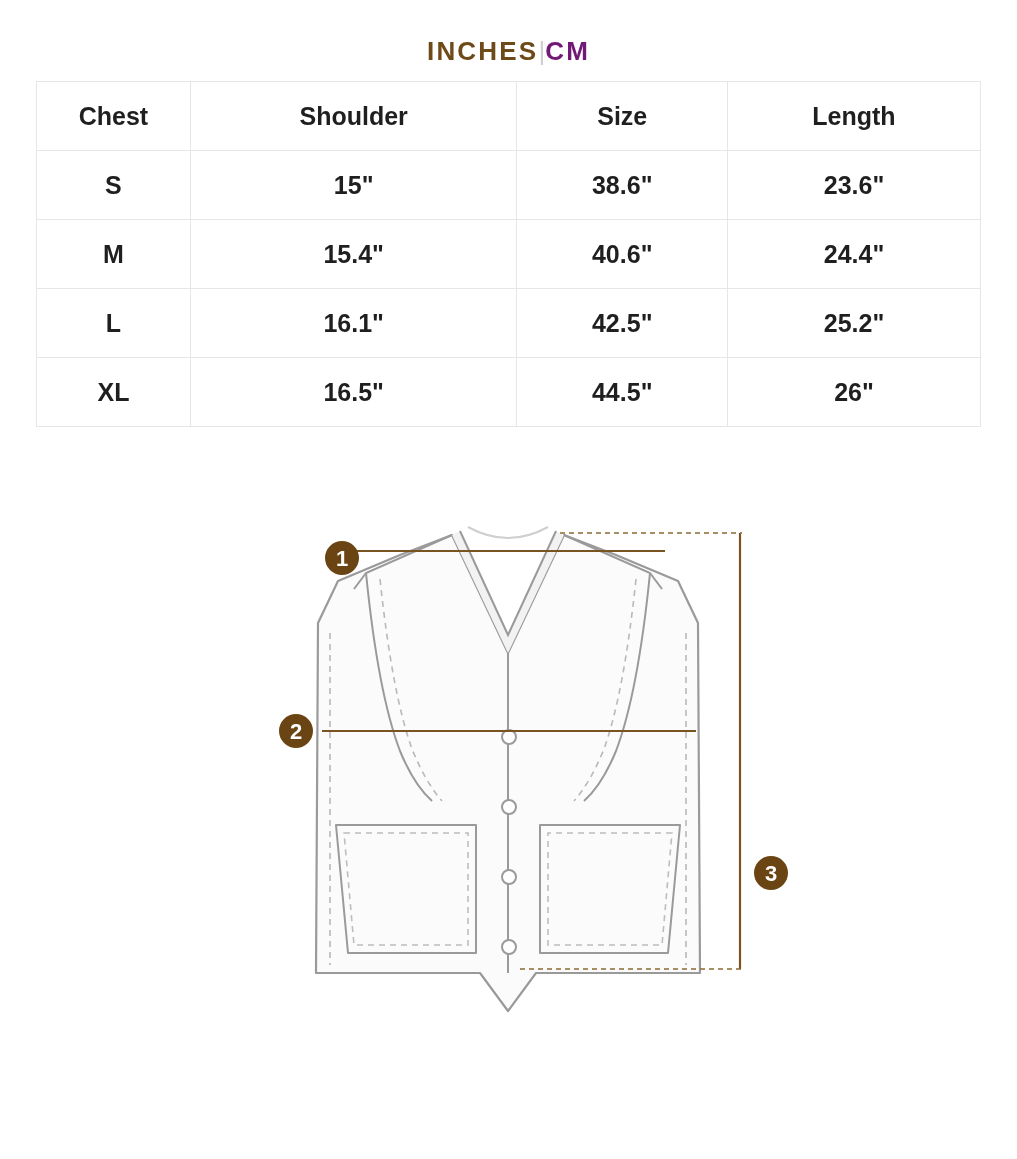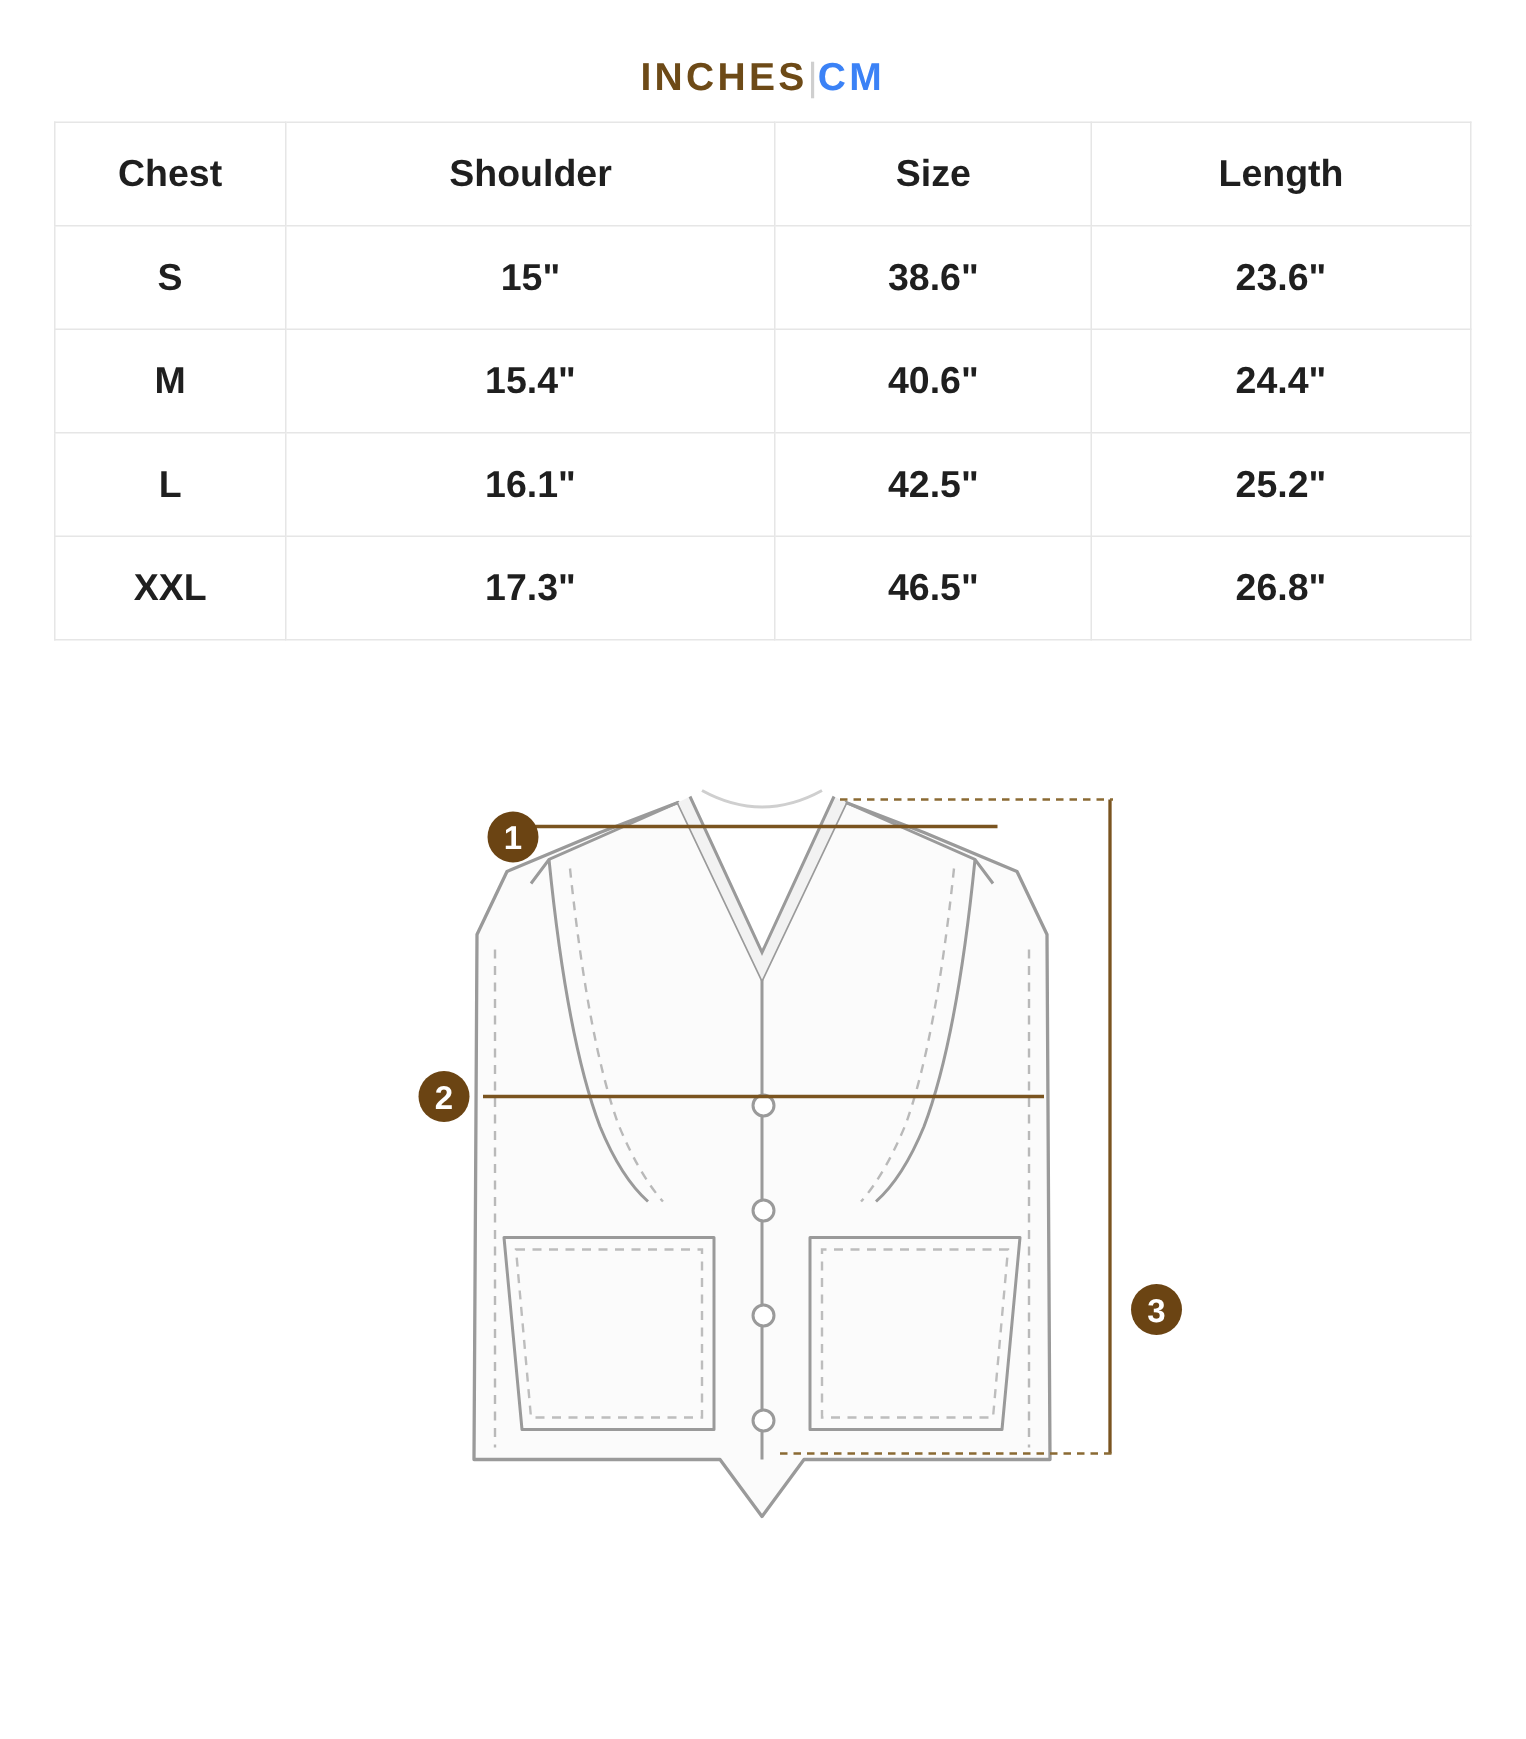--- a/index.html
+++ b/index.html
@@ -25,21 +25,21 @@
     padding-top: 36px;
     padding-bottom: 14px;
   }
   .unit-option {
     font-size: 26px;
     letter-spacing: 2.2px;
     font-weight: 600;
     cursor: pointer;
   }
   .unit-option.active { color: #6d4a17; }
-  .unit-option.inactive { color: #3b82f6; }
+  .unit-option.inactive { color: #701a75; }
   .unit-divider {
     color: #cfcfcf;
     font-size: 26px;
     font-weight: 300;
     line-height: 1;
     transform: translateY(-1px);
   }
 
   
   .table-wrap {
@@ -121,24 +121,24 @@
         <td>40.6"</td>
         <td>24.4"</td>
       </tr>
       <tr>
         <td>L</td>
         <td>16.1"</td>
         <td>42.5"</td>
         <td>25.2"</td>
       </tr>
       <tr>
-        <td>XXL</td>
-        <td>17.3"</td>
-        <td>46.5"</td>
-        <td>26.8"</td>
+        <td>XL</td>
+        <td>16.5"</td>
+        <td>44.5"</td>
+        <td>26"</td>
       </tr>
     </tbody>
   </table>
 </div>
 
 <div class="diagram">
   <svg width="1017" height="500" viewBox="0 0 1017 500">
 
     <g>
 

